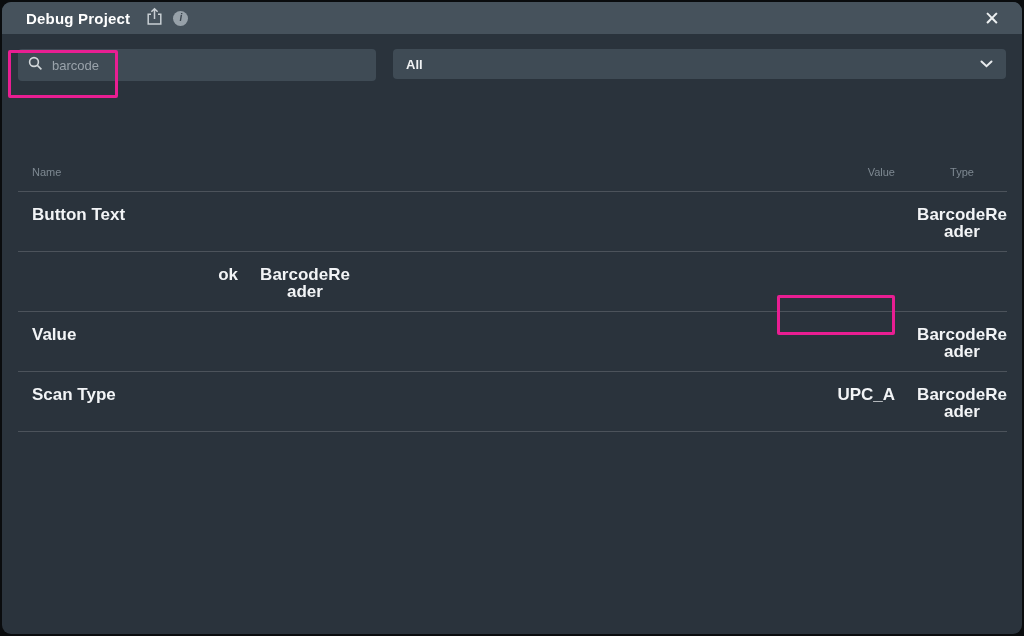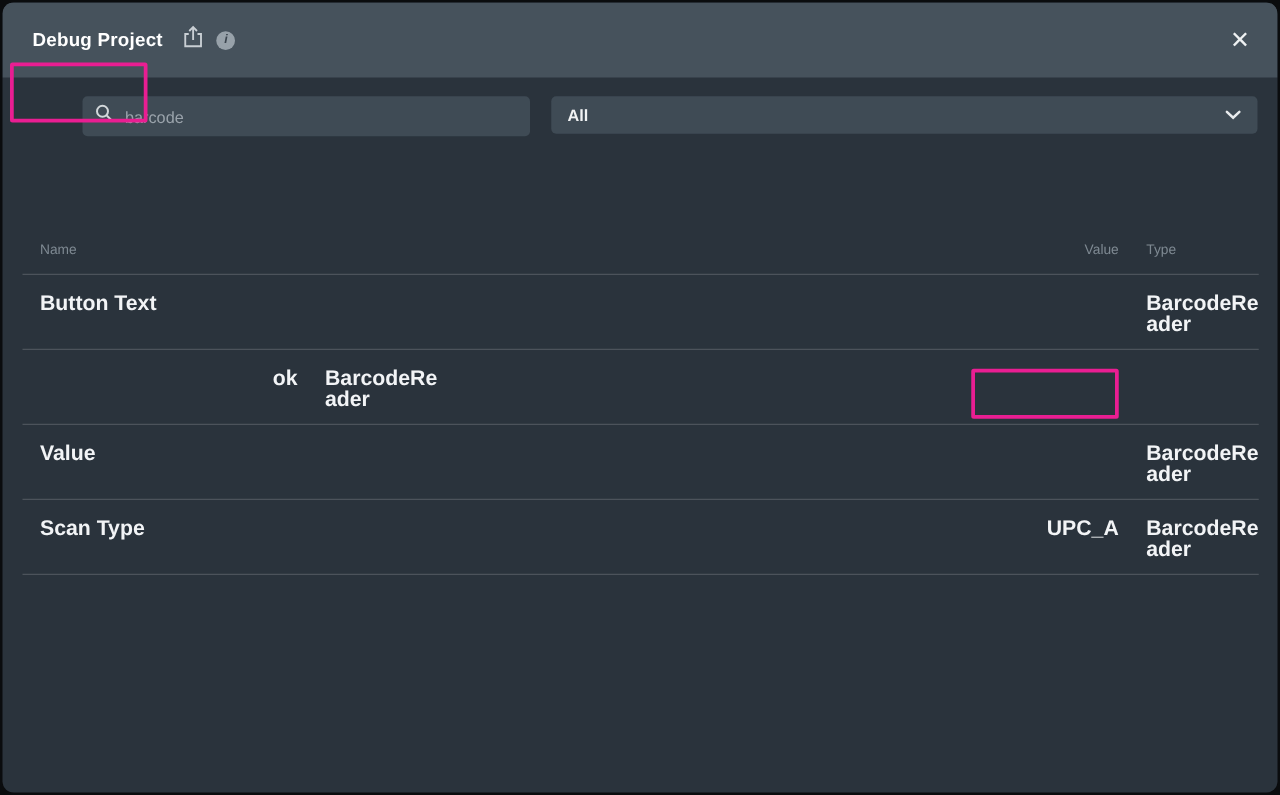--- a/index.html
+++ b/index.html
@@ -3,53 +3,53 @@
 <meta charset="utf-8">
 <style>
   * { margin:0; padding:0; box-sizing:border-box; }
   html,body { width:1024px; height:636px; overflow:hidden; background:#0a0c0e;
               font-family:"Liberation Sans", sans-serif; }
 
   .dialog { position:absolute; left:2px; top:2px; width:1020px; height:632px;
             background:#2a333c; border-radius:9px; overflow:hidden; }
 
   
-  .titlebar { height:60px; background:#46525c; display:flex; align-items:center;
+  .titlebar { height:32px; background:#46525c; display:flex; align-items:center;
               padding:0 18px 0 24px; }
   .title { font-size:15px; font-weight:bold; color:#ffffff; letter-spacing:.2px; }
   .tb-icons { margin-left:16px; display:flex; align-items:center; gap:10px; }
   .icon-btn { display:flex; align-items:center; justify-content:center; cursor:pointer; }
   .info-circle { width:15px; height:15px; border-radius:50%; background:#97a1a9;
                  color:#3b454e; font-size:10px; font-weight:bold; font-style:italic;
                  display:flex; align-items:center; justify-content:center; line-height:1; }
   .close-btn { margin-left:auto; color:#eef1f2; font-size:19px; line-height:1;
                cursor:pointer; padding:2px 4px; }
 
   
   .toolbar { display:flex; gap:17px; margin-top:15px; padding:0 16px; }
   .search-box { width:358px; height:30px; background:#3f4b55; border-radius:4px;
-                display:flex; align-items:center; padding:16px 10px; gap:9px; flex:none;margin-left:48px; }
+                display:flex; align-items:center; padding:16px 10px; gap:9px; flex:none; }
   .search-box svg { flex:none; }
   .search-box input { flex:1; background:transparent; border:none; outline:none;
                       color:#9aa3ab; font-size:13px; font-family:inherit; }
   .dropdown { flex:1; height:30px; background:#3f4b55; border-radius:4px;
               display:flex; align-items:center; padding:0 13px; cursor:pointer;text-align:center; }
   .dropdown-label { color:#f1f3f4; font-size:13px; font-weight:bold; }
   .chevron { margin-left:auto; display:flex; align-items:center; }
 
   
   .table { padding:0 15px 0 16px;margin-top:32px; }
   .thead { display:flex; height:79px; align-items:flex-end; padding-bottom:13px;
            border-bottom:1px solid rgba(255,255,255,.16); font-size:11px; color:#7e8992; }
   .trow  { display:flex; height:60px; padding-top:14px;
            border-bottom:1px solid rgba(255,255,255,.16);
            font-size:17px; font-weight:bold; color:#f2f4f6; line-height:17px; }
   .c-name  { flex:1; padding-left:14px; }
   .c-value { width:220px; text-align:right; }
-  .c-type  { width:90px; margin-left:22px; text-align:left;
+  .c-type  { width:90px; margin-left:22px; text-align:center;
              word-break:break-all; overflow-wrap:anywhere; }
 
   
   .ann { position:absolute; border:3px solid #e91e92; border-radius:2px;
          pointer-events:none; }
   .ann-search { left:6px;  top:48px;  width:110px; height:48px; }
   .ann-value  { left:775px; top:293px; width:118px; height:40px; }
 </style>
 </head>
 <body>

